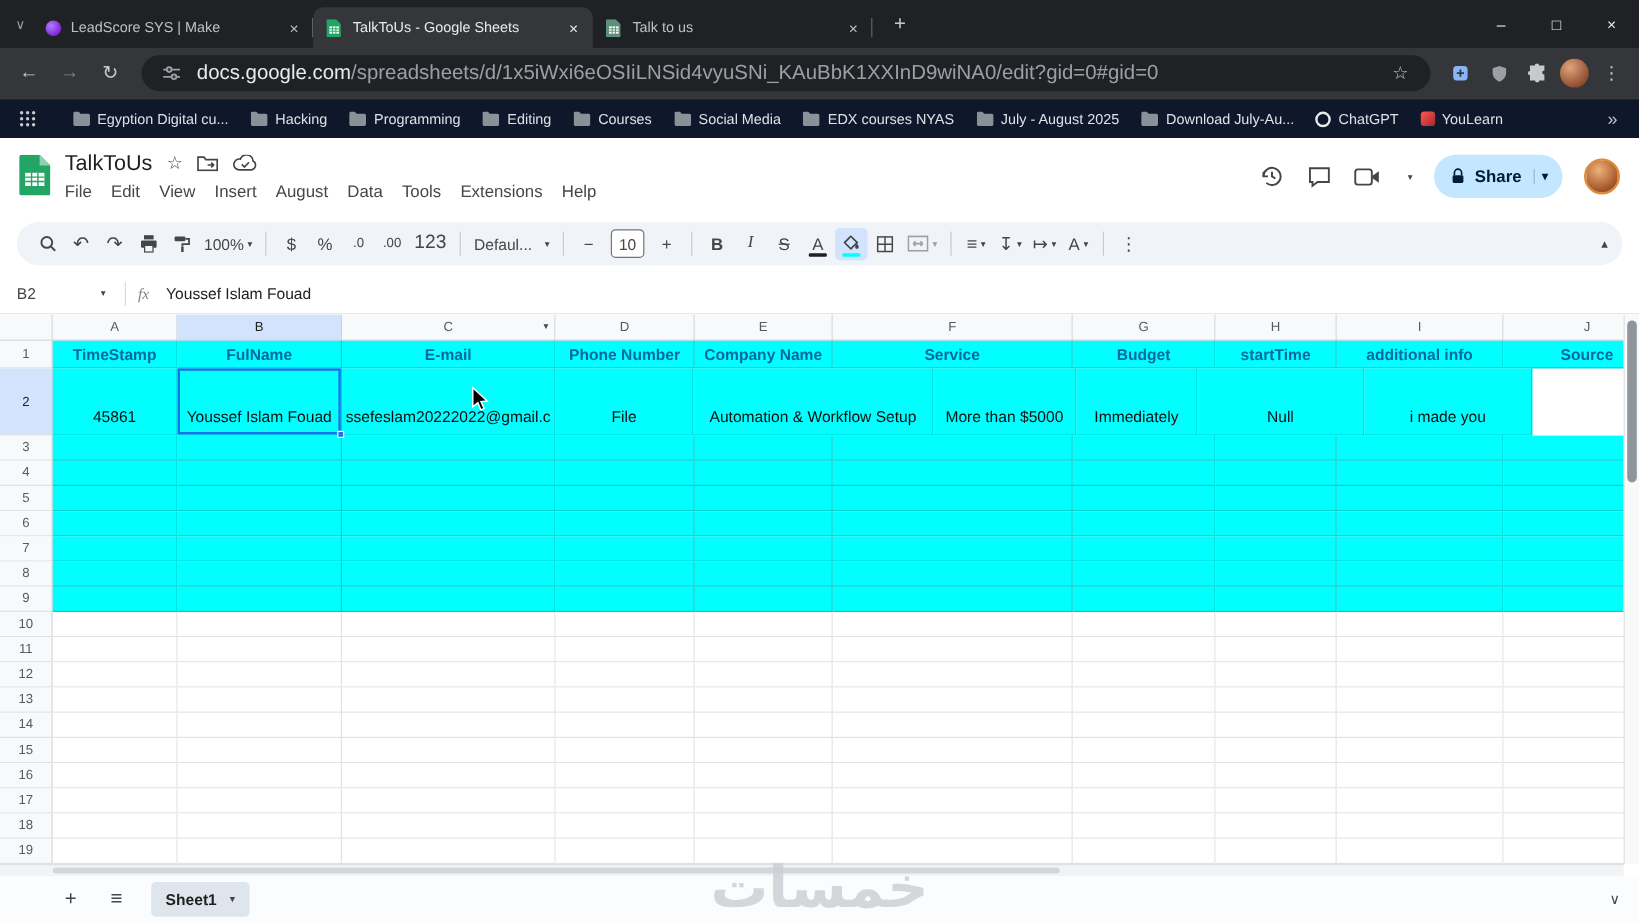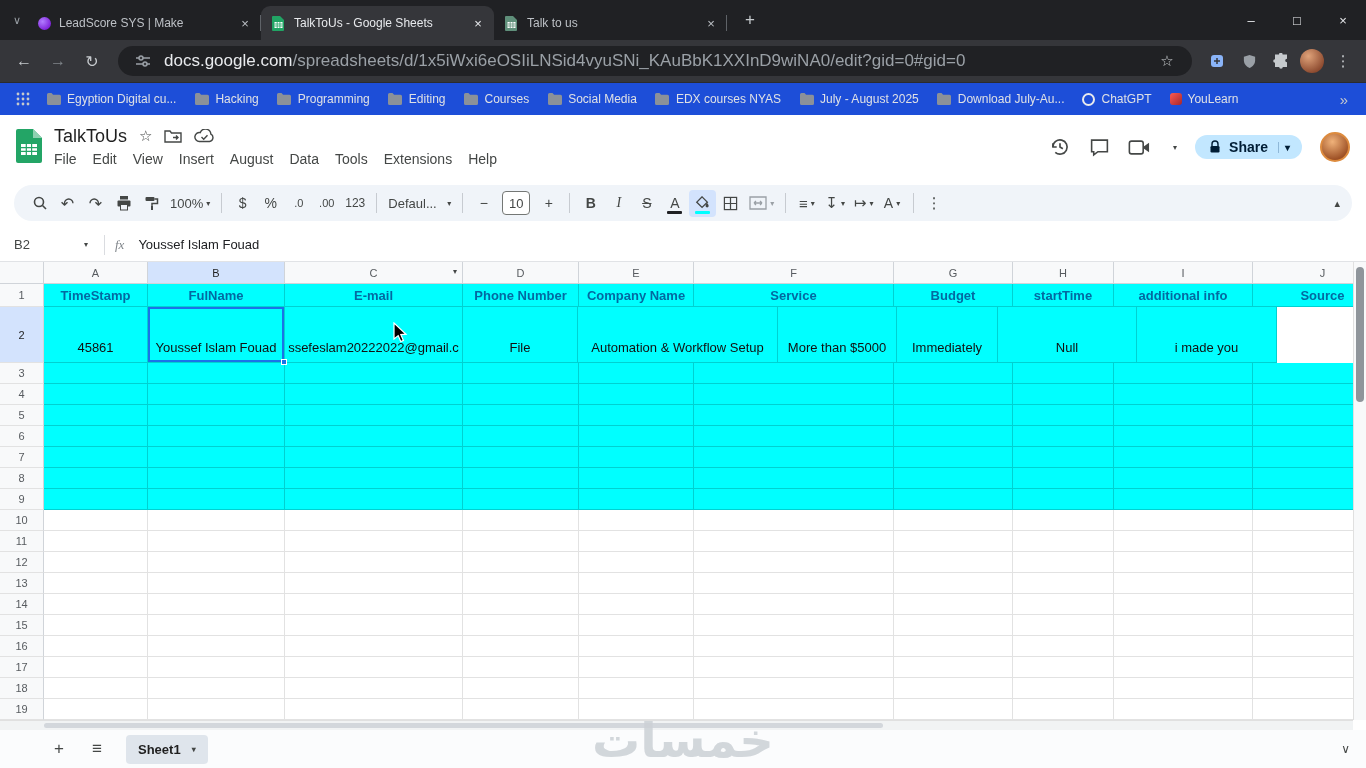--- a/index.html
+++ b/index.html
@@ -28,40 +28,40 @@
   .nav-btn.dim{color:#80868b}
   .url-pill{flex:1;height:30px;background:#202124;border-radius:15px;display:flex;align-items:center;
             padding:0 12px;gap:8px;margin:0 6px;overflow:hidden}
   .url-text{flex:1;white-space:nowrap;overflow:hidden;font-size:17px}
   .url-domain{color:#e8eaed}
   .url-path{color:#9aa0a6}
   .omni-ic{width:26px;height:26px;display:flex;align-items:center;justify-content:center;color:#c6cacd;font-size:15px}
   .browser-avatar{width:24px;height:24px;border-radius:50%;flex:none;
                   background:radial-gradient(circle at 35% 30%,#e0a37a,#8c4a2f 75%)}
 
-  .bookmarks{height:33px;background:#1d4ed8;display:flex;align-items:center;gap:2px;padding:0 10px;
+  .bookmarks{height:33px;background:#0f172a;display:flex;align-items:center;gap:16px;padding:0 10px;
              color:#dfe1e5;font-size:12px;border-top:1px solid #2a2b2e}
   .bm{display:flex;align-items:center;gap:6px;padding:4px 8px;border-radius:6px;white-space:nowrap}
   .bm-ic{width:15px;display:flex;align-items:center;justify-content:center}
   .bm-ic.chatgpt{width:13px;height:13px;border-radius:50%;border:2px solid #e8eaed}
   .bm-ic.youlearn{width:12px;height:12px;border-radius:3px;background:linear-gradient(135deg,#ff5a4f,#a4262c)}
   .bm-overflow{margin-left:auto;font-size:15px;color:#c6cacd;padding:0 8px}
 
   
   .gs-header{height:64px;background:#fff;display:flex;align-items:center;padding:0 16px}
   .gs-logo{flex:none;margin-right:12px}
   .title-block{display:flex;flex-direction:column;gap:2px}
   .title-row{display:flex;align-items:center;gap:12px}
   .doc-title{font-size:18px;color:#1f1f1f}
   .title-ic{color:#444746;font-size:15px;display:flex;align-items:center}
   .menu-row{display:flex;margin-left:-8px}
   .menu-item{font-size:14px;color:#444746;padding:2px 8px;border-radius:4px}
   .header-right{margin-left:auto;display:flex;align-items:center;gap:18px}
   .hdr-ic{display:flex;align-items:center;justify-content:center}
-  .share-btn{height:24px;background:var(--share-pill);border-radius:18px;display:flex;align-items:center;
+  .share-btn{height:36px;background:var(--share-pill);border-radius:18px;display:flex;align-items:center;
              padding:0 6px 0 14px;gap:8px;color:#001d35;font-size:14px;font-weight:bold}
   .share-dd{border-left:1px solid #8fb8d8;padding:0 6px;margin-left:2px;font-size:10px}
   .gs-avatar{width:30px;height:30px;border-radius:50%;
              background:radial-gradient(circle at 40% 30%,#f0b27a,#9c4f24 75%);border:2px solid #dd8b3e}
 
   
   .gs-toolbar{height:49px;background:#fff;padding:6px 14px 7px}
   .tb-pill{height:36px;background:#f0f4f9;border-radius:18px;display:flex;align-items:center;
            padding:0 12px;gap:1px;font-size:14px;color:#444746}
   .tbtn{min-width:27px;height:27px;display:flex;align-items:center;justify-content:center;
@@ -401,21 +401,21 @@
     </span>
     <span class="tbtn">
         <span class="zoom-label">100%</span>
         <span class="dd">▾</span>
       </span>
     <span class="sep"></span>
     <span class="tbtn">$</span>
     <span class="tbtn">%</span>
     <span class="tbtn small">.0</span>
     <span class="tbtn small">.00</span>
-    <span class="tbtn" style="font-size:12px">123</span>
+    <span class="tbtn" style="font-size:16px">123</span>
     <span class="sep"></span>
     <span class="tbtn">
         <span class="font-name">Defaul...</span>
         <span class="dd">▾</span>
       </span>
     <span class="sep"></span>
     <span class="tbtn">−</span>
     <span class="fs-box">10</span>
     <span class="tbtn">+</span>
     <span class="sep"></span>

